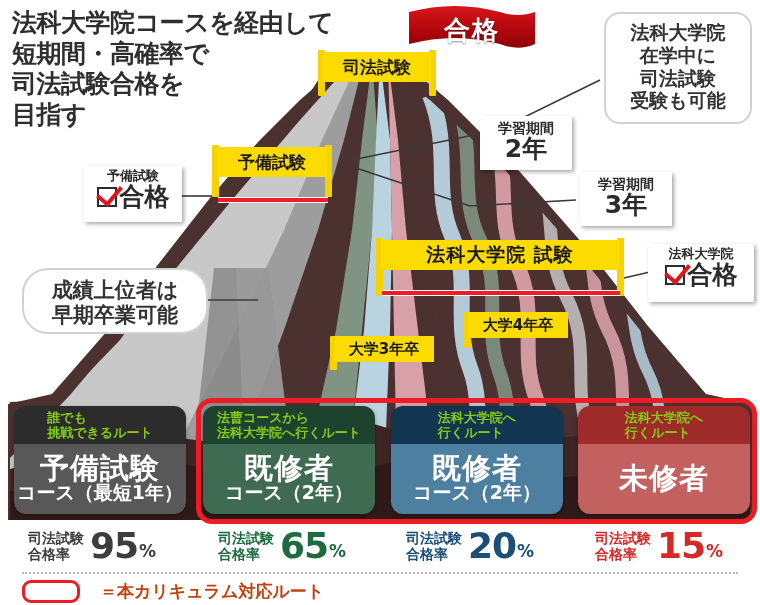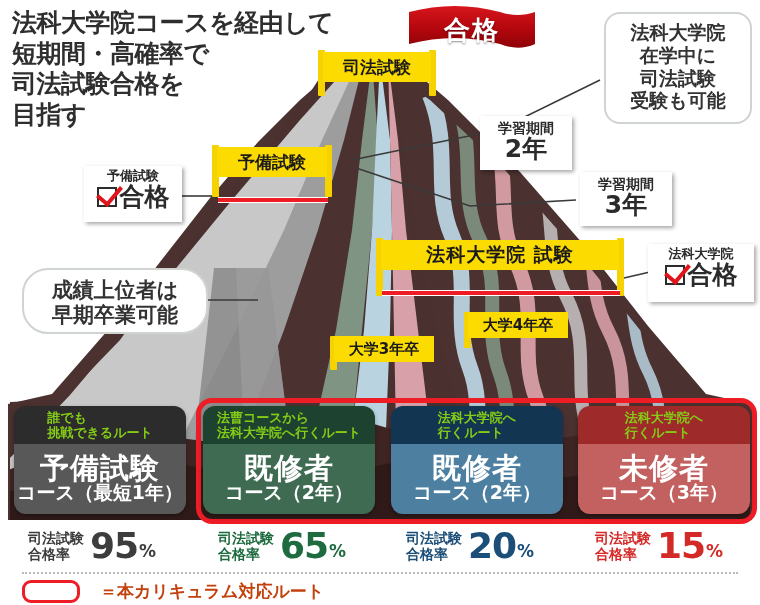--- a/index.html
+++ b/index.html
@@ -357,21 +357,20 @@
         <div class="cname">既修者</div>
         <div class="csub">コース（2年）</div>
       </div>
     </div>
 
     <div class="course" id="course-3">
       <div class="chead" style="background: rgb(158, 42, 42);">法科大学院へ
 行くルート</div>
       <div class="cbody" style="background: rgb(194, 97, 95);">
         <div class="cname">未修者</div>
-        <div class="csub">コース（3年）</div>
       </div>
     </div>
   </div>
 
   <div class="rate" id="rate-0" style="color: rgb(61, 61, 61);">
     <span class="rlab">司法試験
 合格率</span>
     <span class="rnum">95</span>
     <span class="rpct">%</span>
   </div>

